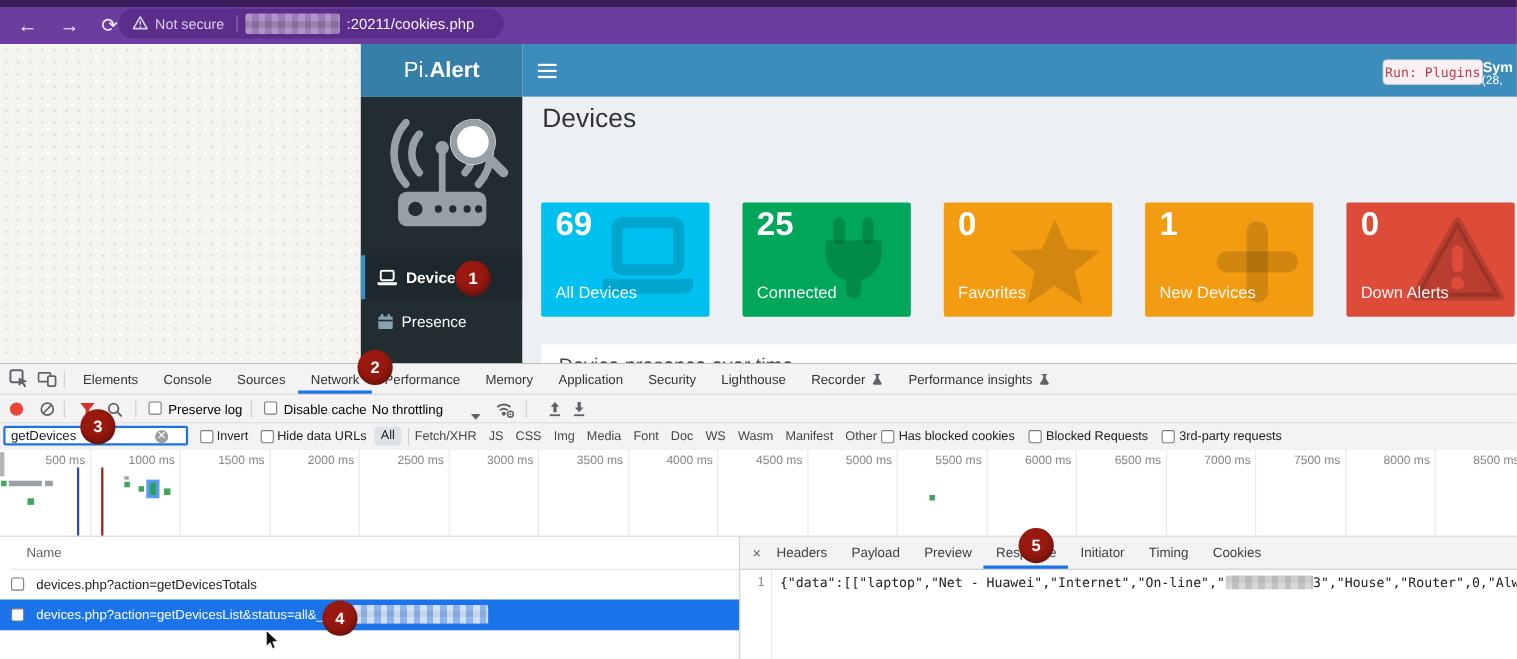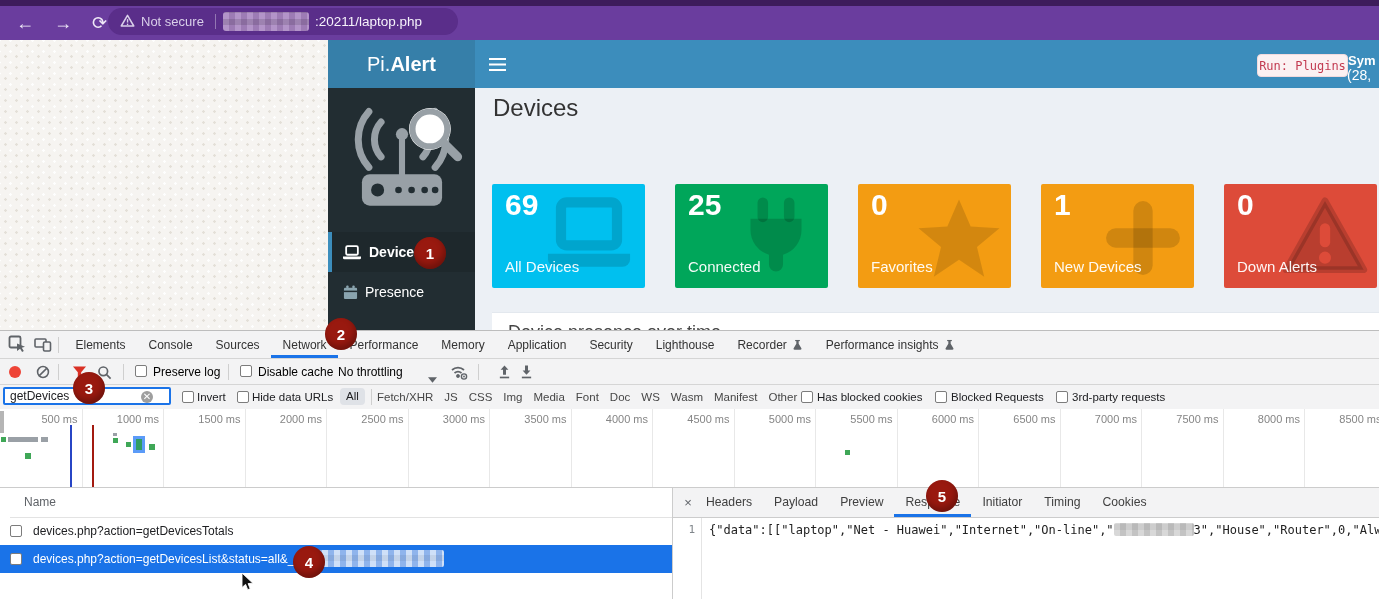--- a/index.html
+++ b/index.html
@@ -24,21 +24,21 @@
     background-size:11px 11px;background-position:0 0,5px 6px;}
   .brand{position:absolute;left:328px;top:0;width:147px;height:48px;background:#367fa9;color:#fff;
     font-size:20px;display:flex;align-items:center;justify-content:center;}
   .topbar{position:absolute;left:475px;top:0;width:904px;height:48px;background:#3c8dbc;overflow:hidden;}
   .hamburger{position:absolute;left:14px;top:18px;width:17px;height:2.4px;background:#fff;
     box-shadow:0 5.5px 0 #fff,0 11px 0 #fff;}
   .runbtn{position:absolute;left:782px;top:14px;width:89px;height:21px;background:#fbf1f2;border:1px solid #f1dadd;
     border-radius:4px;color:#c23a50;font-family:"DejaVu Sans Mono",monospace;font-size:12px;
     display:flex;align-items:center;justify-content:center;}
   .partial-top{position:absolute;left:873px;top:13px;color:#fff;font-size:13px;font-weight:bold;}
-  .partial-bot{position:absolute;left:872px;top:27px;color:#fff;font-size:14px;}
+  .partial-bot{position:absolute;left:872px;top:27px;color:#fff;font-size:11px;}
   .sidebar{position:absolute;left:328px;top:48px;width:147px;height:242px;background:#222d32;overflow:hidden;}
   .navitem{position:absolute;left:0;width:147px;height:40px;box-sizing:border-box;color:#ffffff;font-size:14px;}
   .navitem.active{background:#1e282c;border-left:4px solid #3c8dbc;color:#fff;font-weight:bold;}
   .nav-label{position:absolute;left:37px;top:12px;}
   .content{position:absolute;left:475px;top:48px;width:904px;height:242px;background:#ecf0f5;overflow:hidden;}
   .pagetitle{position:absolute;left:18px;top:6px;font-size:24px;color:#333;font-weight:normal;}
   .card{position:absolute;top:96px;width:153px;height:104px;border-radius:2px;color:#fff;overflow:hidden;}
   .card-num{position:absolute;left:13px;top:4px;font-size:30px;font-weight:bold;}
   .card-label{position:absolute;left:13px;top:74px;font-size:15px;color:rgba(255,255,255,.95);}
   .card-ic{position:absolute;right:6px;top:10px;}
@@ -112,21 +112,21 @@
       <span class="omni-warn">
         <svg width="15" height="14" viewBox="0 0 24 22">
             <path d="M12 2 L22 19 H2 Z" fill="none" stroke="#d9cfe9" stroke-width="2.4" stroke-linejoin="round"></path>
             <rect x="11" y="8" width="2.2" height="5.5" fill="#d9cfe9"></rect>
             <rect x="11" y="15.2" width="2.2" height="2.2" fill="#d9cfe9"></rect>
           </svg>
       </span>
       <span class="omni-text" style="left:33px;">Not secure</span>
       <span class="omni-div"></span>
       <span class="redact-url redact"></span>
-      <span class="omni-url">:20211/laptop.php</span>
+      <span class="omni-url">:20211/cookies.php</span>
     </div>
   </div>
 
   <div class="abs page">
 
     <div class="brand">
       <span>Pi.</span>
         <b>Alert</b>
     </div>
 

